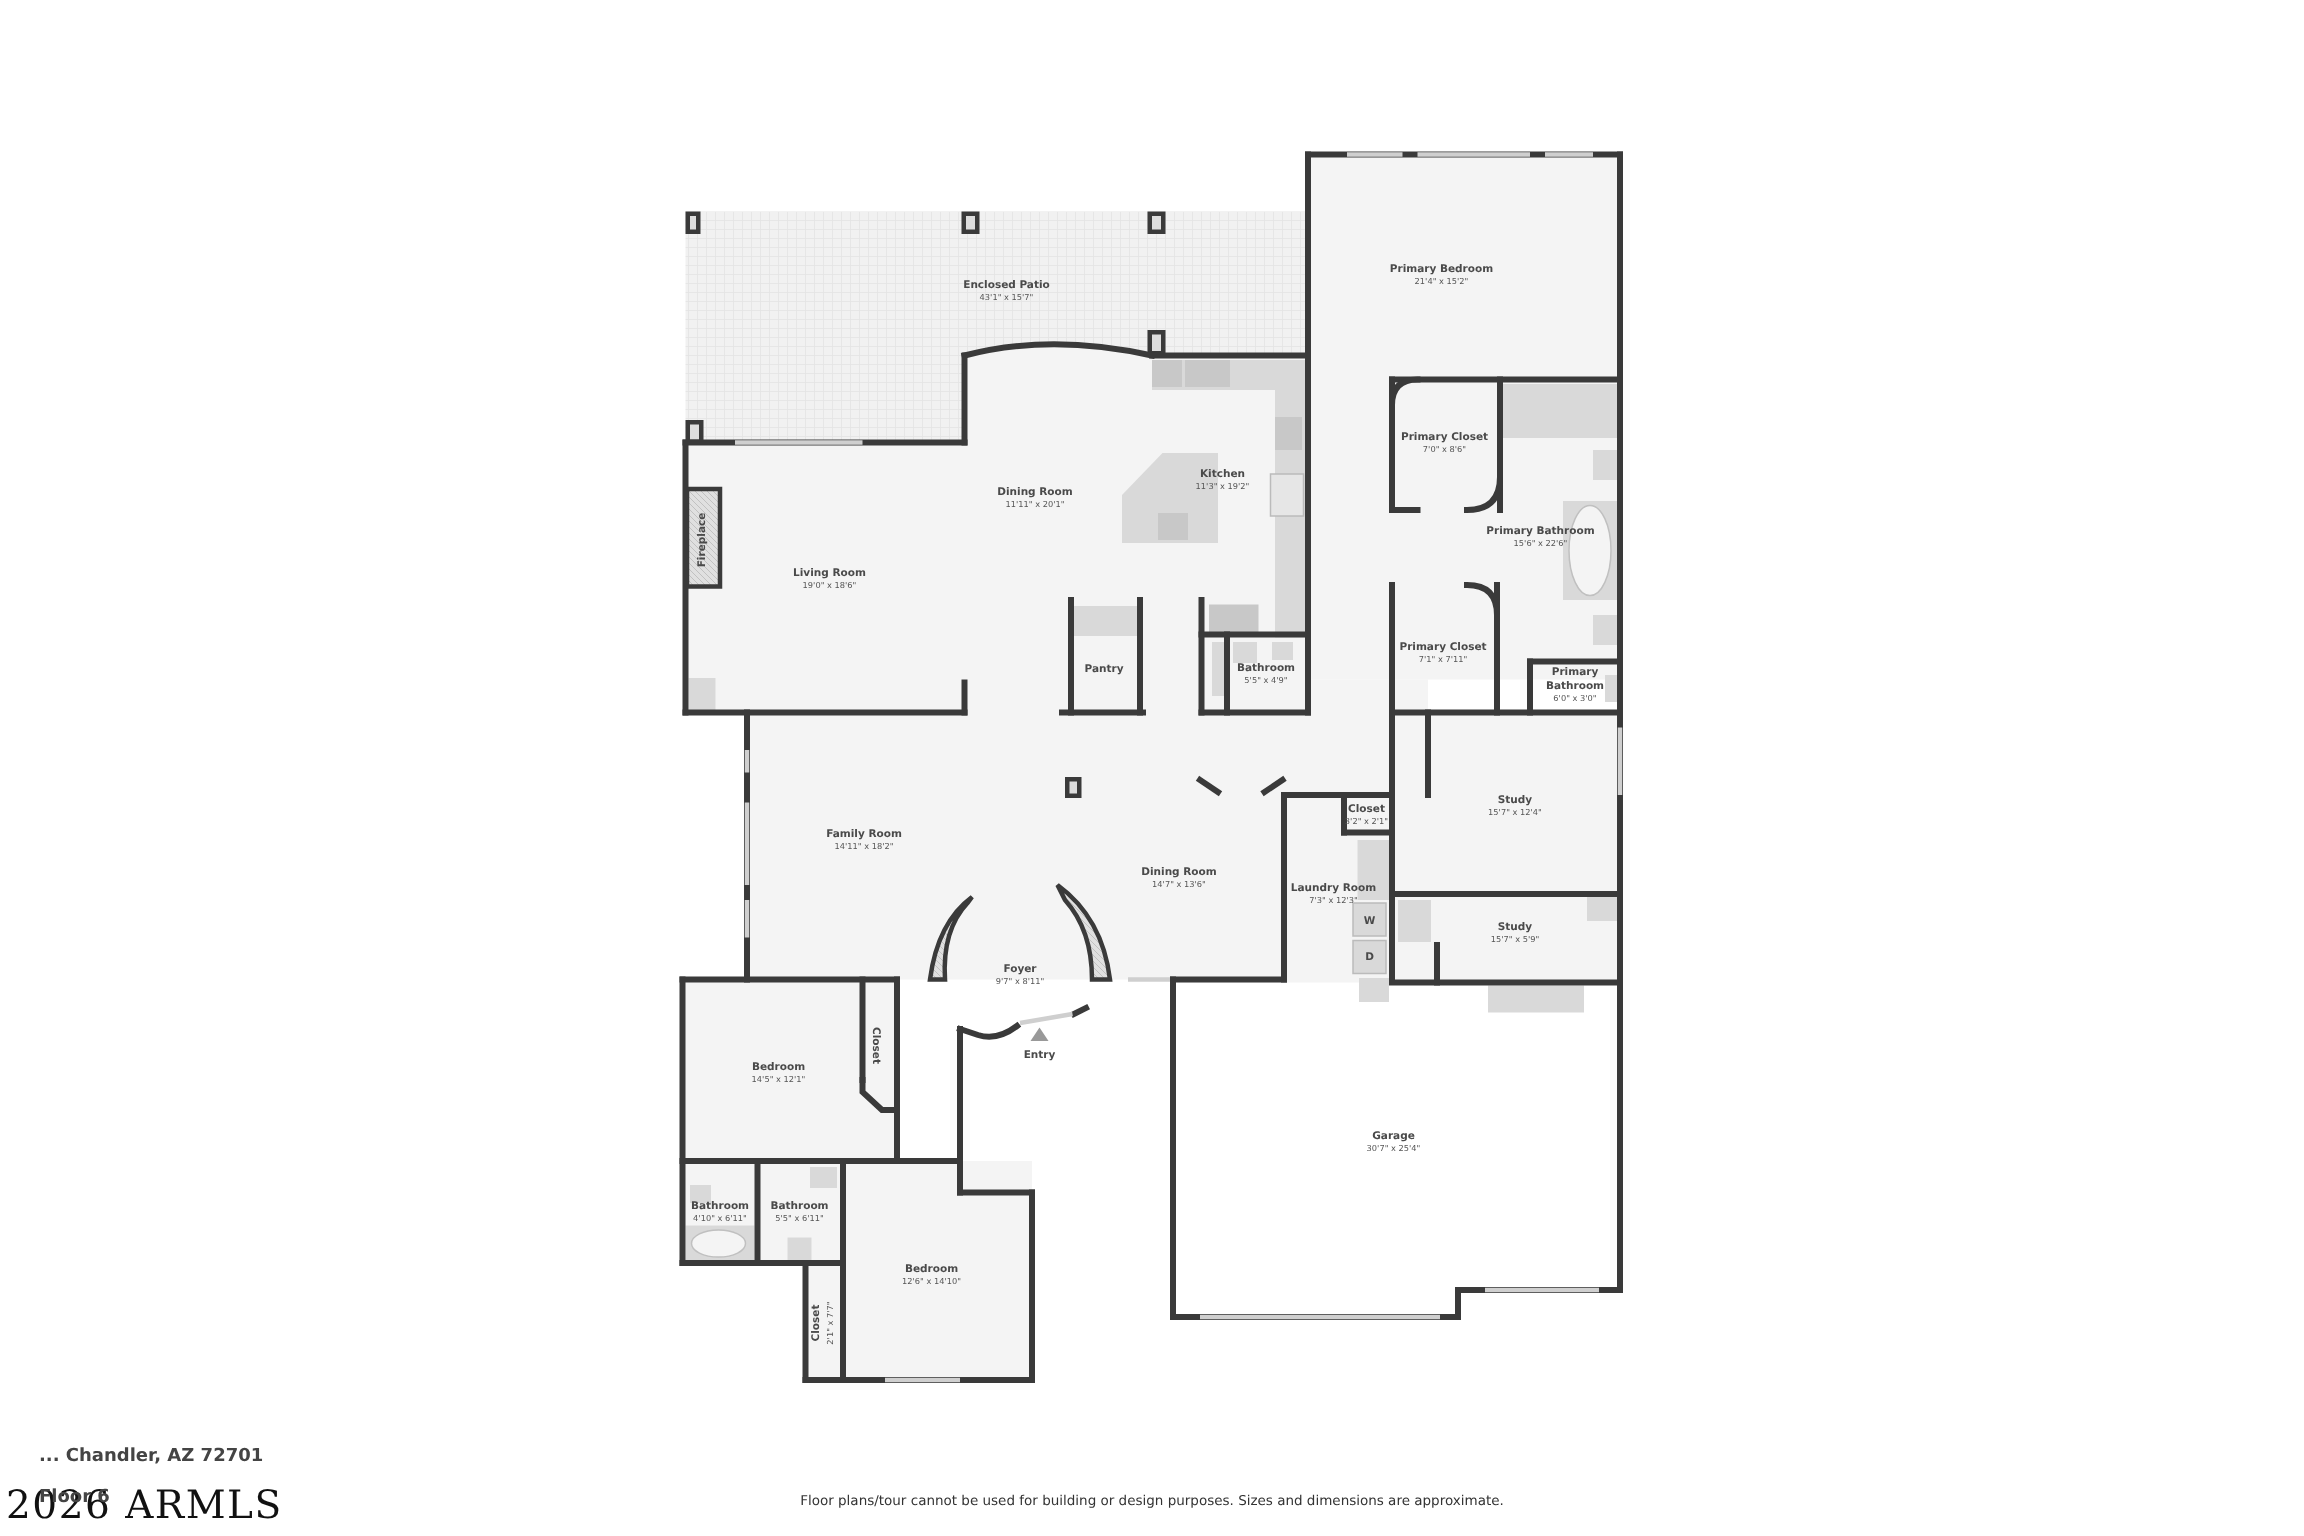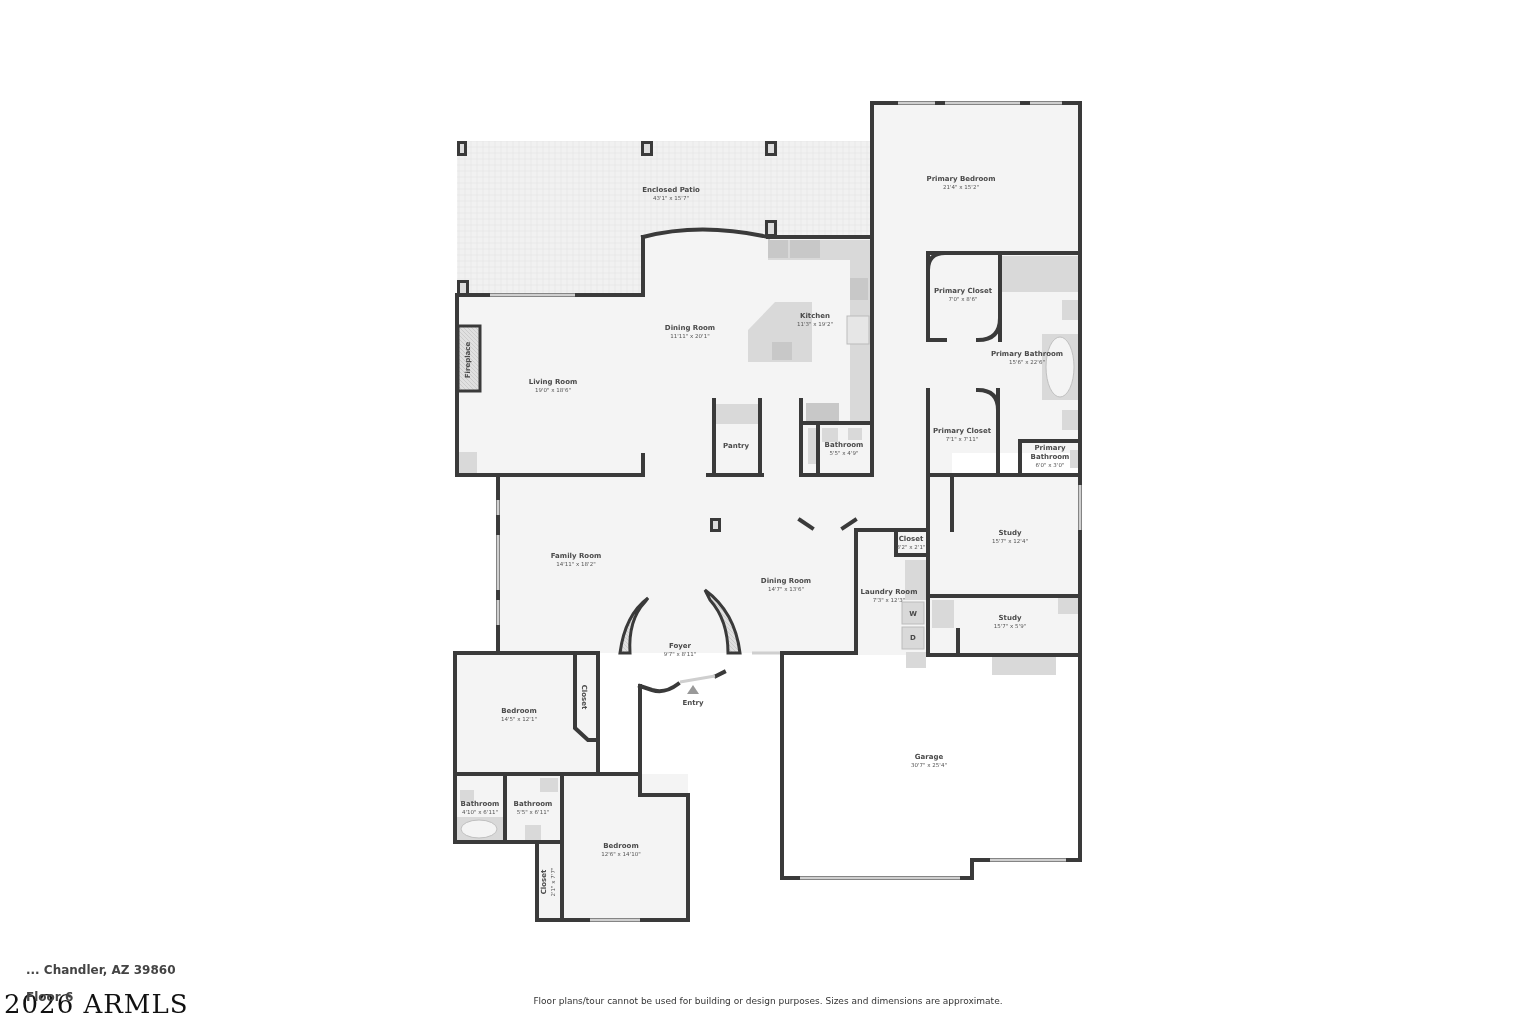--- a/index.html
+++ b/index.html
@@ -279,16 +279,16 @@
     <text class="rm-dim" x="621" y="856">12'6" x 14'10"</text>
 
     <text class="rm-name" x="0" y="0" transform="translate(546,882) rotate(-90)">Closet</text>
     <text class="rm-dim" x="0" y="0" transform="translate(555,882) rotate(-90)">2'1" x 7'7"</text>
 
     <text class="rm-name" x="929" y="759">Garage</text>
     <text class="rm-dim" x="929" y="767">30'7" x 25'4"</text>
   </g>
 </svg>
 
-<div class="footer-addr">... Chandler, AZ 39860</div>
+<div class="footer-addr">... Chandler, AZ 72701</div>
 <div class="watermark">2026 ARMLS</div>
 <div class="footer-floor">Floor 6</div>
 <div class="disclaimer">Floor plans/tour cannot be used for building or design purposes. Sizes and dimensions are approximate.</div>
 
 </body></html>

